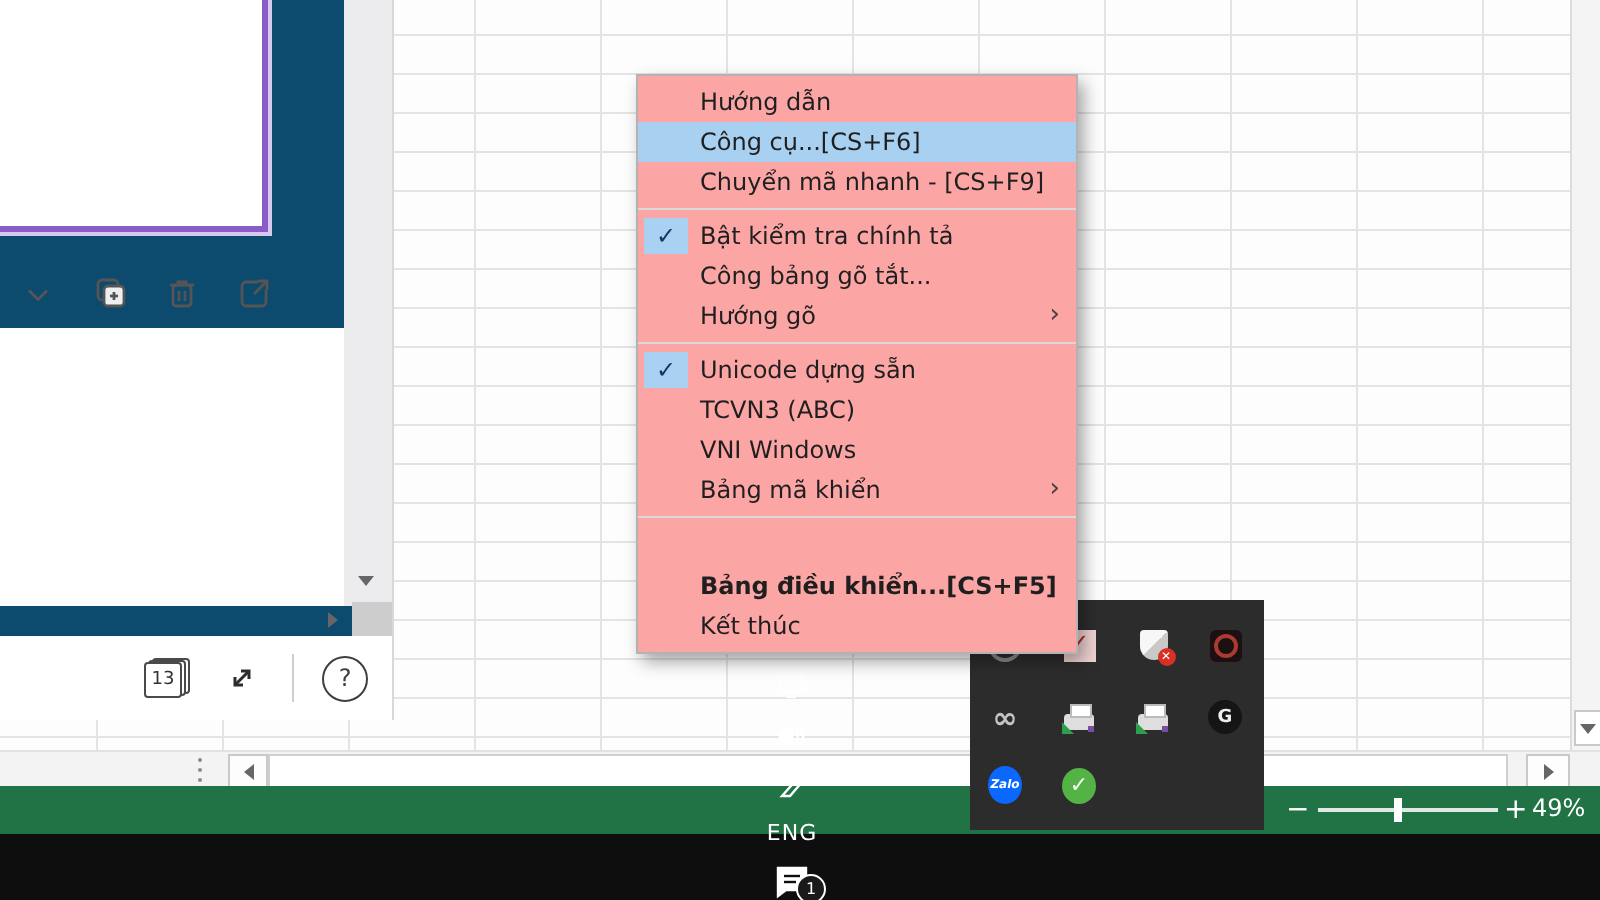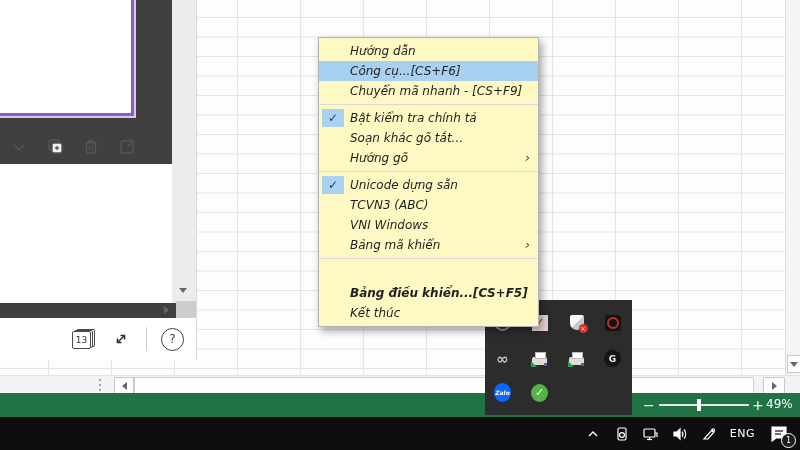--- a/index.html
+++ b/index.html
@@ -26,49 +26,49 @@
 
   
   .status-bar{position:absolute;left:0;top:393px;width:800px;height:24px;background:#217346;color:#fff;}
   .zoom-out{position:absolute;left:643px;top:3px;font-size:14px;line-height:18px;color:#fff;}
   .zoom-track{position:absolute;left:659px;top:11px;width:90px;height:2px;background:rgba(255,255,255,.85);}
   .zoom-thumb{position:absolute;left:697px;top:6px;width:4px;height:12px;background:#fff;}
   .zoom-in{position:absolute;left:752px;top:3px;font-size:14px;line-height:18px;color:#fff;}
   .zoom-label{position:absolute;left:766px;top:4px;font-size:12px;color:#fff;}
 
   
-  .taskbar{position:absolute;left:0;top:417px;width:800px;height:33px;background:#0e0e0e;display:flex;align-items:center;justify-content:flex-end;gap:9px;padding-right:8px;box-sizing:border-box;color:#fff;}
+  .taskbar{position:absolute;left:0;top:417px;width:800px;height:33px;background:#0e0e0e;display:flex;align-items:center;justify-content:flex-end;gap:9px;padding-right:8px;box-sizing:border-box;color:#fff;flex-direction:column;}
   .tb-ico{display:flex;align-items:center;justify-content:center;width:20px;height:24px;}
   .tb-lang{font-size:11px;letter-spacing:.5px;padding:0 2px;}
   .tb-clock{font-size:11px;line-height:13px;text-align:right;}
   .tb-notif{position:relative;width:26px;height:24px;display:flex;align-items:center;justify-content:center;}
   .tb-badge{position:absolute;right:-4px;bottom:-2px;width:13px;height:13px;border-radius:50%;background:#1a1a1a;border:1.5px solid #fff;color:#fff;font-size:8px;display:flex;align-items:center;justify-content:center;}
 
   
-  .app-panel{position:absolute;left:0;top:0;width:196px;height:360px;background:#404040;border-right:1px solid #d8d8d8;}
+  .app-panel{position:absolute;left:0;top:0;width:196px;height:360px;background:#0c4a6e;border-right:1px solid #d8d8d8;}
   .thumb{position:absolute;left:-8px;top:-10px;width:136px;height:120px;background:#fff;border:3px solid #8a5cc8;box-shadow:0 0 0 2px #d8c8ef;}
   .panel-toolbar{position:absolute;left:0;top:131px;width:172px;height:32px;display:flex;align-items:center;gap:14px;padding-left:8px;box-sizing:border-box;}
   .pt-ico{width:22px;height:22px;display:flex;align-items:center;justify-content:center;}
   .panel-content{position:absolute;left:0;top:164px;width:172px;height:139px;background:#fff;}
   .panel-vscroll{position:absolute;left:172px;top:0px;width:24px;height:303px;background:#ececee;}
   .pv-down{position:absolute;left:179px;top:288px;}
   .pv-right{position:absolute;left:164px;top:306px;}
   .pv-thumb{position:absolute;left:176px;top:301px;width:20px;height:17px;background:#cdcdcd;}
   .panel-bottombar{position:absolute;left:0;top:318px;width:196px;height:42px;background:#fff;display:flex;align-items:center;justify-content:flex-end;gap:14px;padding-right:12px;box-sizing:border-box;}
   .panel-line{position:absolute;left:0;top:330px;width:66px;height:2px;background:#9a9a9a;}
   .pages-ico{position:relative;width:24px;height:22px;}
   .pages-ico .pg{position:absolute;border:1.5px solid #4a4a4a;border-radius:2px;background:#fff;width:17px;height:16px;}
   .pages-ico .pg.b2{left:4px;top:1px;}
   .pages-ico .pg.b1{left:2px;top:2px;}
   .pages-ico .pg.f{left:0;top:3px;display:flex;align-items:center;justify-content:center;font-size:9px;color:#333;}
   .bb-div{width:1px;height:24px;background:#cfcfcf;}
   .help-ico{width:21px;height:21px;border:1.6px solid #3f3f3f;border-radius:50%;display:flex;align-items:center;justify-content:center;font-size:12px;color:#3f3f3f;}
 
   
-  .context-menu{position:absolute;left:318px;top:37px;width:221px;background:#fef9c3;border:1px solid #b3b3b3;box-shadow:3px 4px 8px rgba(0,0,0,.35);padding:3px 0;box-sizing:border-box;z-index:30;font-style:italic;}
+  .context-menu{position:absolute;left:318px;top:37px;width:221px;background:#fca5a5;border:1px solid #b3b3b3;box-shadow:3px 4px 8px rgba(0,0,0,.35);padding:3px 0;box-sizing:border-box;z-index:30;}
   .mi{position:relative;height:20px;line-height:20px;padding-left:31px;font-size:12px;color:#1f1f1f;white-space:nowrap;}
   .mi.hl{background:#a8d0f1;}
   .mi.bold{font-weight:700;margin-top:24px;}
   .mi-check{position:absolute;left:3px;top:1px;width:22px;height:18px;background:#a9d2f2;color:#12395e;font-size:12px;display:flex;align-items:center;justify-content:center;}
   .mi-arrow{position:absolute;right:8px;top:0;font-size:13px;color:#444;}
   .mi-sep{height:1px;background:#d9d9d9;margin:3px 0;}
 
   
   .tray-popup{position:absolute;left:485px;top:300px;width:147px;height:115px;background:#2c2c2c;z-index:20;}
   .tray-ico{position:absolute;width:17px;height:17px;display:flex;align-items:center;justify-content:center;}
@@ -236,21 +236,21 @@
 
   <div class="context-menu">
     <div class="mi"><span>Hướng dẫn</span></div>
     <div class="mi hl"><span>Công cụ...[CS+F6]</span></div>
     <div class="mi"><span>Chuyển mã nhanh - [CS+F9]</span></div>
     <div class="mi-sep"></div>
     <div class="mi">
       <span class="mi-check">✓</span>
       <span>Bật kiểm tra chính tả</span>
     </div>
-    <div class="mi"><span>Soạn khác gõ tắt...</span></div>
+    <div class="mi"><span>Công bảng gõ tắt...</span></div>
     <div class="mi">
       <span>Hướng gõ</span>
       <span class="mi-arrow">›</span>
     </div>
     <div class="mi-sep"></div>
     <div class="mi">
       <span class="mi-check">✓</span>
       <span>Unicode dựng sẵn</span>
     </div>
     <div class="mi"><span>TCVN3 (ABC)</span></div>

